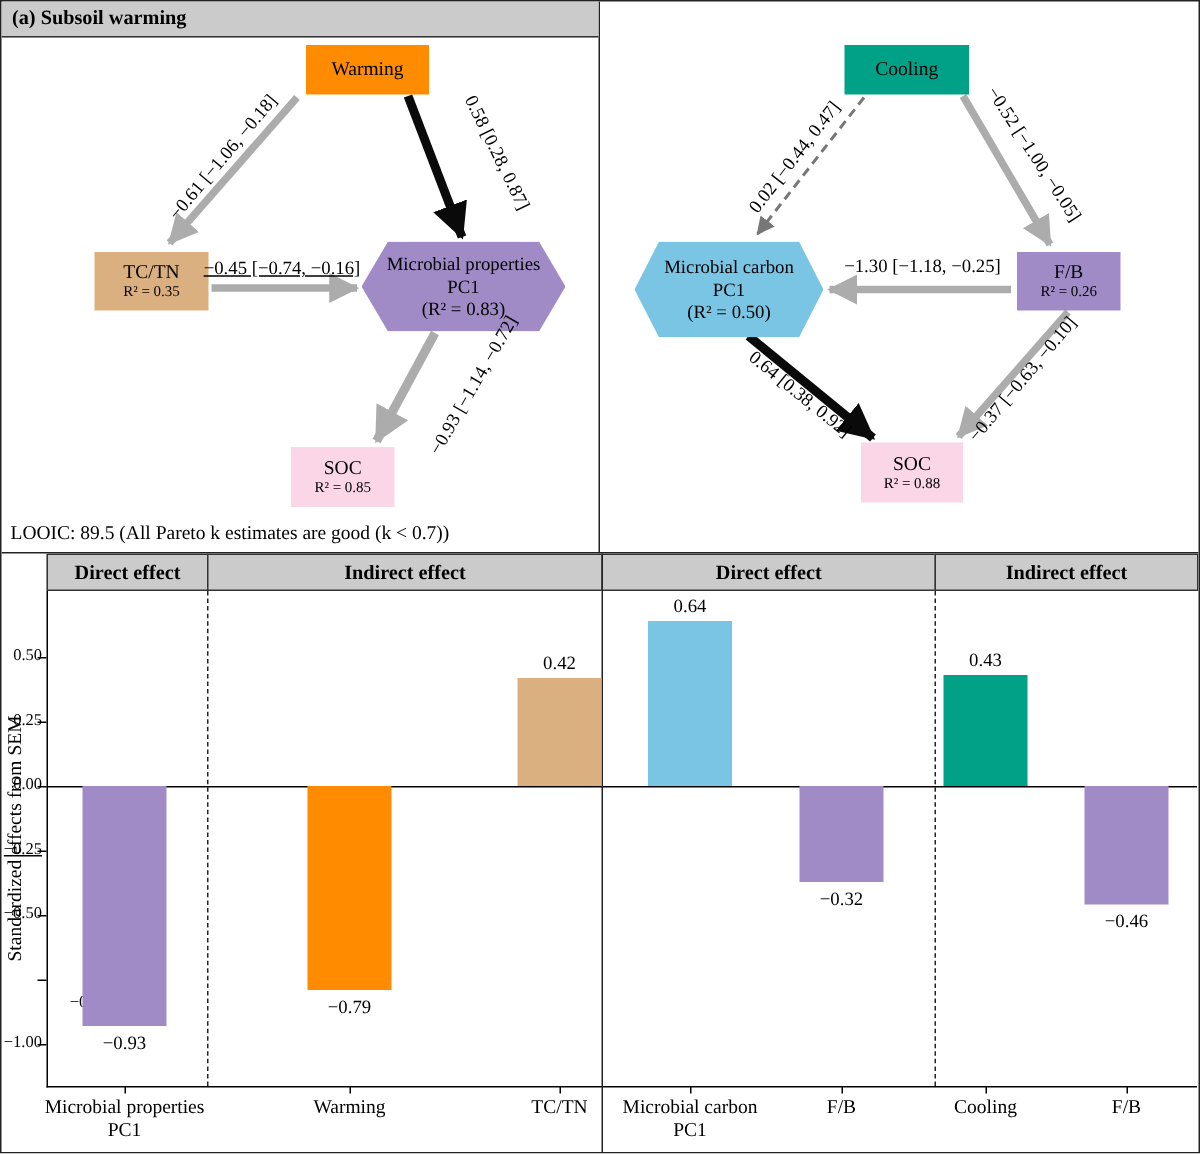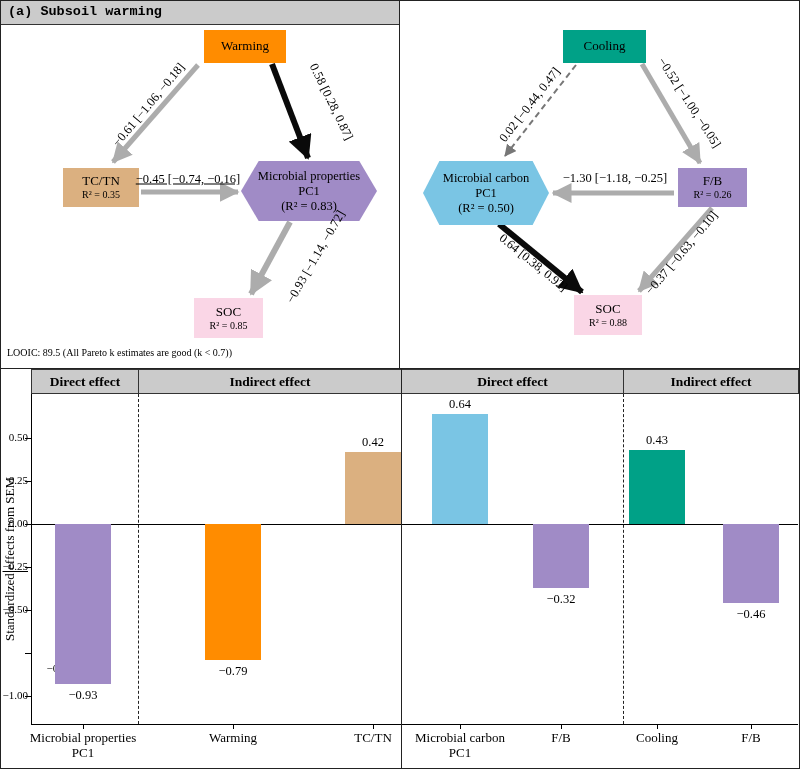--- a/index.html
+++ b/index.html
@@ -5,30 +5,30 @@
   * { margin:0; padding:0; box-sizing:border-box; }
   html,body { background:#fff; }
   body { font-family:"Liberation Serif", serif; color:#000; }
   .figure { position:relative; width:800px; height:769px; border:1px solid #222; background:#fff; overflow:hidden; }
 
   
   .sem-row { position:absolute; top:0; left:0; width:798px; height:368px; display:flex; }
   .sem-panel { position:relative; width:399px; height:368px; border-bottom:1px solid #222; }
   .sem-panel.first { border-right:1px solid #222; }
   .panel-header { position:absolute; top:0; left:0; right:0; height:24px; background:#CBCBCB;
-                  border-bottom:1px solid #333; font-weight:bold; font-size:13.5px; line-height:22px; padding-left:7px;font-family:Liberation Mono, monospace; }
+                  border-bottom:1px solid #333; font-weight:bold; font-size:13.5px; line-height:22px; padding-left:7px; }
   .arrow-svg { position:absolute; left:0; top:0; width:399px; height:368px; }
   .node { position:absolute; display:flex; flex-direction:column; align-items:center; justify-content:center;
           font-size:13px; line-height:1.25; text-align:center; }
   .node .r2 { font-size:10px; }
   .hex { position:absolute; display:flex; flex-direction:column; align-items:center; justify-content:center;
          font-size:12.5px; line-height:1.2; text-align:center;
          clip-path: polygon(0 50%, 13% 0, 87% 0, 100% 50%, 87% 100%, 13% 100%); }
   .plabel { position:absolute; font-size:12.5px; white-space:nowrap; }
-  .looic { position:absolute; left:6px; top:346px; font-size:10px; white-space:nowrap; }
+  .looic { position:absolute; left:6px; top:346px; font-size:13px; white-space:nowrap; }
 
   
   .chart-section { position:absolute; top:368px; left:0; width:798px; height:399px; }
   .chdr { position:absolute; height:25px; background:#CBCBCB; border:1px solid #333;
           font-weight:bold; font-size:13.5px; text-align:center; line-height:23px; }
   .bar  { position:absolute; }
   .blab { position:absolute; text-align:center; font-size:12.5px; }
   .xlab { position:absolute; text-align:center; font-size:13px; line-height:1.15; white-space:pre-line; }
   .ylab { position:absolute; text-align:right; font-size:11px; }
   .hline,.vline,.xtickm,.ytickm { position:absolute; background:#000; }

